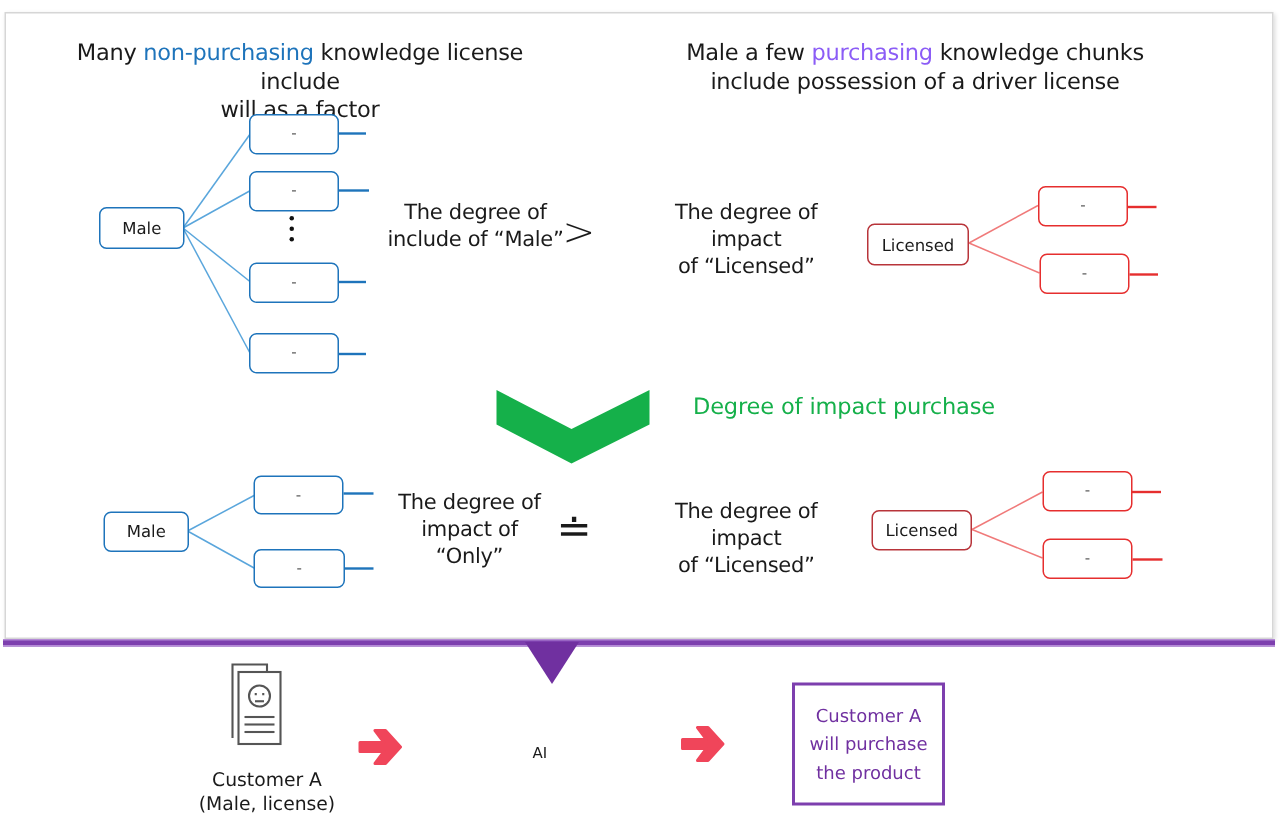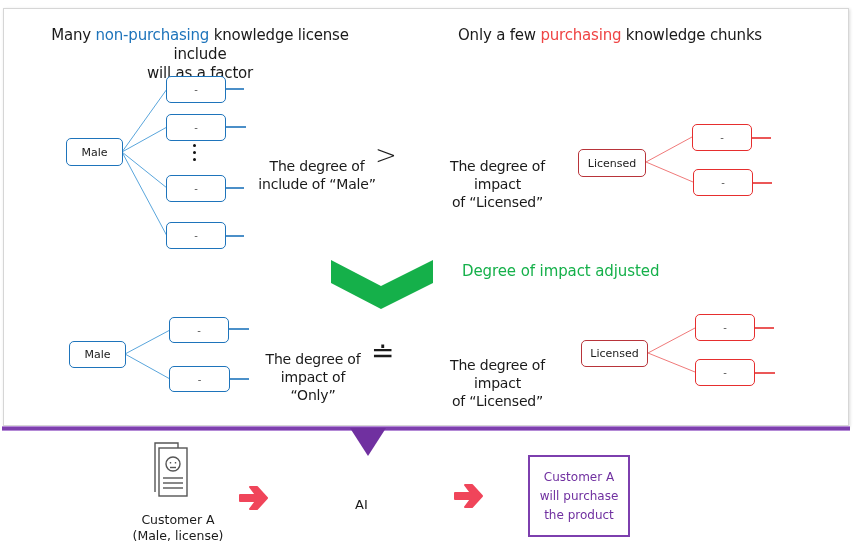--- a/index.html
+++ b/index.html
@@ -8,53 +8,54 @@
   .frame { position: absolute; left: 3px; top: 8px; width: 846px; height: 418px;
            border: 1px solid #d6d6d6; box-shadow: 1px 1px 3px rgba(0,0,0,0.15);
            background: #fff; box-sizing: border-box; }
   .purple-bar { position: absolute; left: 2px; top: 426px; width: 848px; height: 5px;
                 background: #7d3fae; border-top: 1px solid #b48ad6; border-bottom: 1px solid #b48ad6; box-sizing: border-box; }
   .purple-tri { position: absolute; left: 350px; top: 428px; width: 0; height: 0;
                 border-left: 18px solid transparent; border-right: 18px solid transparent;
                 border-top: 28px solid #7030a0; }
   .heading { position: absolute; font-size: 15px; line-height: 19px; text-align: center; letter-spacing: -0.2px; }
   .hl-blue { color: #1e74bb; }
-  .hl-red { color: #ef4444; }
+  .hl-red { color: #8b5cf6; }
   .node { position: absolute; box-sizing: border-box; border-radius: 5px; background: #fff;
           display: flex; align-items: center; justify-content: center; font-size: 11px; }
   .node.blue { border: 1.6px solid #1e74bb; }
   .node.red { border: 1.6px solid #e62e2e; }
   .node.root-red { border: 1.6px solid #b8343a; }
   .node .dash { font-size: 10px; color: #555; }
   svg.lines { position: absolute; left: 0; top: 0; width: 854px; height: 554px; pointer-events: none; }
-  .label { position: absolute; text-align: center; font-size: 14px; line-height: 18px; letter-spacing: -0.2px; margin-top: 24px; }
+  .label { position: absolute; text-align: center; font-size: 14px; line-height: 18px; letter-spacing: -0.2px; }
   .gt { position: absolute; font-size: 26px; line-height: 26px; font-weight: 300; }
   .approx { position: absolute; font-size: 28px; line-height: 28px; }
   .green-text { position: absolute; left: 462px; top: 262px; font-size: 15px; color: #15b04a; letter-spacing: -0.1px; }
   .vdots { position: absolute; left: 193px; top: 144px; width: 4px; }
   .vdots span { display: block; width: 3px; height: 3px; background: #111; border-radius: 50%; margin-bottom: 4px; }
   .result-box { position: absolute; left: 528px; top: 455px; width: 102px; height: 82px;
                 border: 2px solid #7d3fae; box-sizing: border-box; color: #7030a0;
                 font-size: 12px; line-height: 19px; text-align: center;
                 display: flex; align-items: center; justify-content: center; }
   .customer-label { position: absolute; left: 118px; top: 512px; width: 120px; text-align: center;
                     font-size: 12.5px; line-height: 16px; }
-  .ai-label { position: absolute; left: 355px; top: 497px; font-size: 13px; }
+  .ai-label { position: absolute; left: 355px; top: 497px; font-size: 10px; }
 </style>
 </head>
 <body>
 
 <div class="frame"></div>
 
 <div class="heading" style="left:30px; top:26px; width:340px;">
   <span>Many </span><span class="hl-blue">non-purchasing</span><span> knowledge license include</span><br>
   <span>will as a factor</span>
 </div>
 <div class="heading" style="left:440px; top:26px; width:340px;">
-  <span>Only a few </span><span class="hl-red">purchasing</span><span> knowledge chunks</span><br>
+  <span>Male a few </span><span class="hl-red">purchasing</span><span> knowledge chunks</span><br>
+  <span>include possession of a driver license</span>
 </div>
 
 <svg class="lines">
 
   <g stroke="#5aa6dc" stroke-width="1" fill="none">
     <line x1="122" y1="152" x2="167" y2="89"></line>
     <line x1="122" y1="152" x2="167" y2="127"></line>
     <line x1="122" y1="152" x2="167" y2="188"></line>
     <line x1="122" y1="152" x2="167" y2="236"></line>
   </g>
@@ -129,21 +130,21 @@
 <div class="node root-red" style="left:578px; top:149px; width:68px; height:28px;">
     <span>Licensed</span>
   </div>
 <div class="node red" style="left:692px; top:124px; width:60px; height:27px;">
     <span class="dash">-</span>
   </div>
 <div class="node red" style="left:693px; top:169px; width:60px; height:27px;">
     <span class="dash">-</span>
   </div>
 
-<div class="green-text">Degree of impact adjusted</div>
+<div class="green-text">Degree of impact purchase</div>
 
 <div class="node blue" style="left:69px; top:341px; width:57px; height:27px;">
     <span>Male</span>
   </div>
 <div class="node blue" style="left:169px; top:317px; width:60px; height:26px;">
     <span class="dash">-</span>
   </div>
 <div class="node blue" style="left:169px; top:366px; width:61px; height:26px;">
     <span class="dash">-</span>
   </div>

